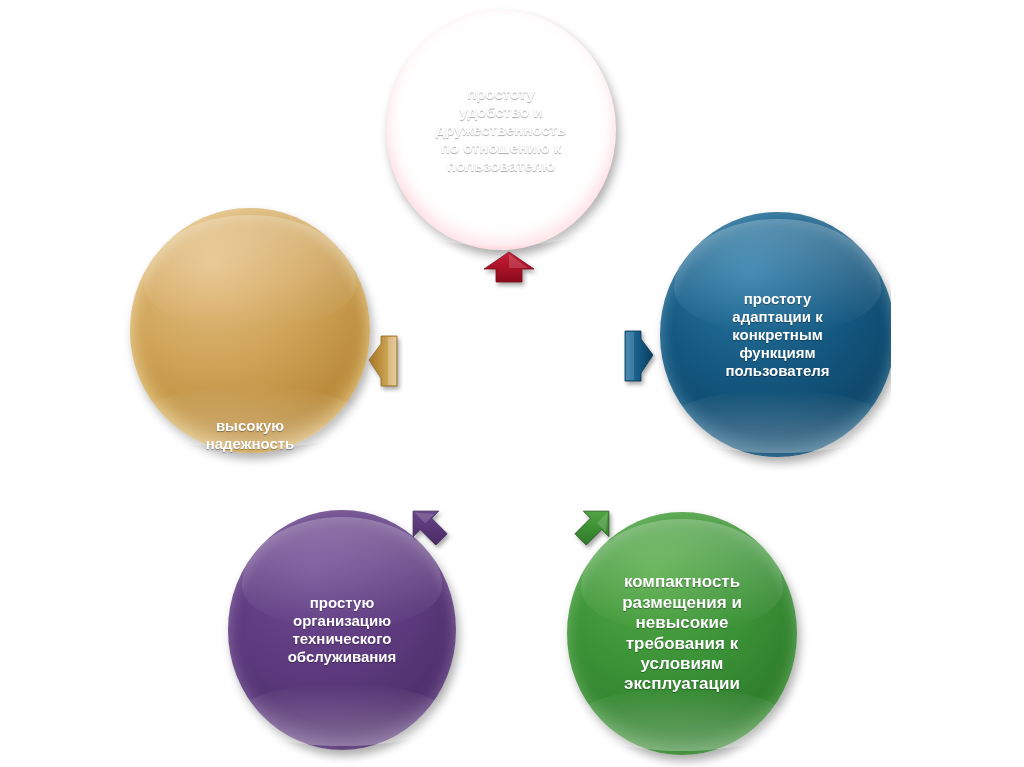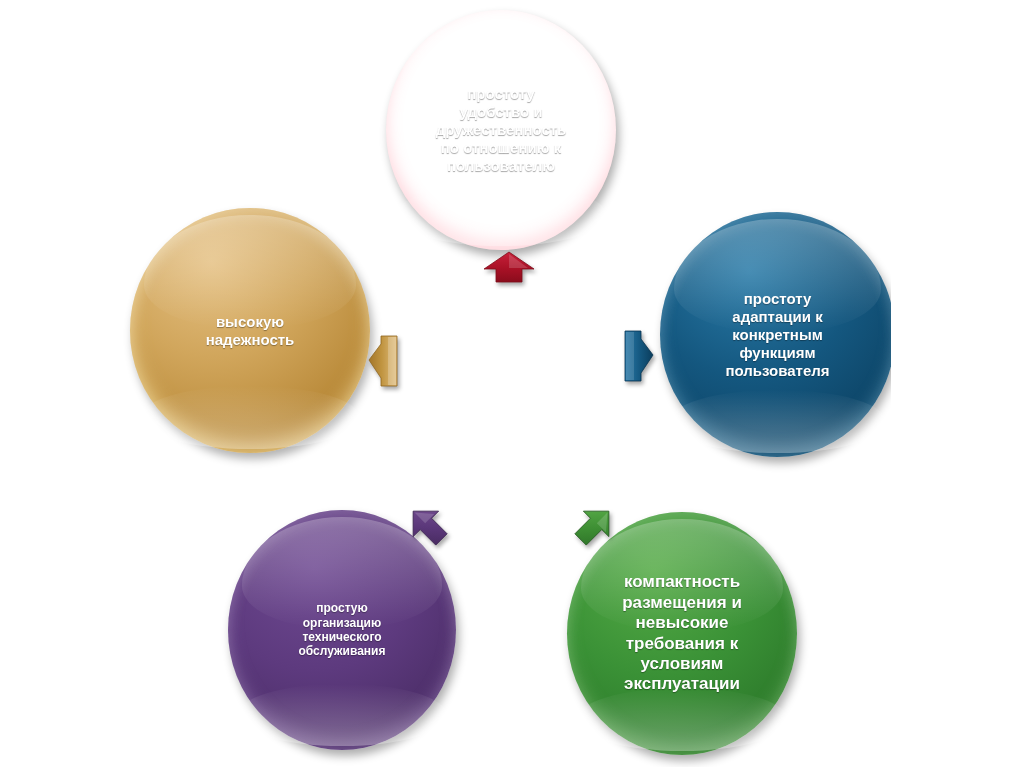--- a/index.html
+++ b/index.html
@@ -106,20 +106,21 @@
       inset 0 8px 14px rgba(255,255,255,.16),
       3px 6px 10px rgba(0,0,0,.32);
   }
   .n-gold {
     background:
       radial-gradient(circle at 34% 22%, #e5c184 0%, #d1a65c 38%, #bb8c3c 70%, #a9762a 100%);
     box-shadow:
       inset 0 -8px 18px rgba(255,235,170,.55),
       inset 0 8px 14px rgba(255,255,255,.26),
       3px 6px 10px rgba(0,0,0,.30);
+    align-items: flex-end;
   }
 
   
   .arrow {
     position: absolute;
     z-index: 6;
     filter: drop-shadow(2px 3px 2px rgba(0,0,0,.35));
   }
 </style>
 </head>
@@ -142,21 +143,21 @@
 
   <div class="node n-blue" style="left:660px; top:212px; width:235px; height:245px;">
     <div class="label" style="font-size:15px;">простоту
 адаптации к
 конкретным
 функциям
 пользователя</div>
   </div>
 
   <div class="node n-purple" style="left:228px; top:510px; width:228px; height:240px;">
-    <div class="label" style="font-size:12px;">простую
+    <div class="label" style="font-size:15px;">простую
 организацию
 технического
 обслуживания</div>
   </div>
 
   <div class="node n-green" style="left:567px; top:512px; width:230px; height:243px;">
     <div class="label" style="font-size:17px;">компактность
 размещения и
 невысокие
 требования к

